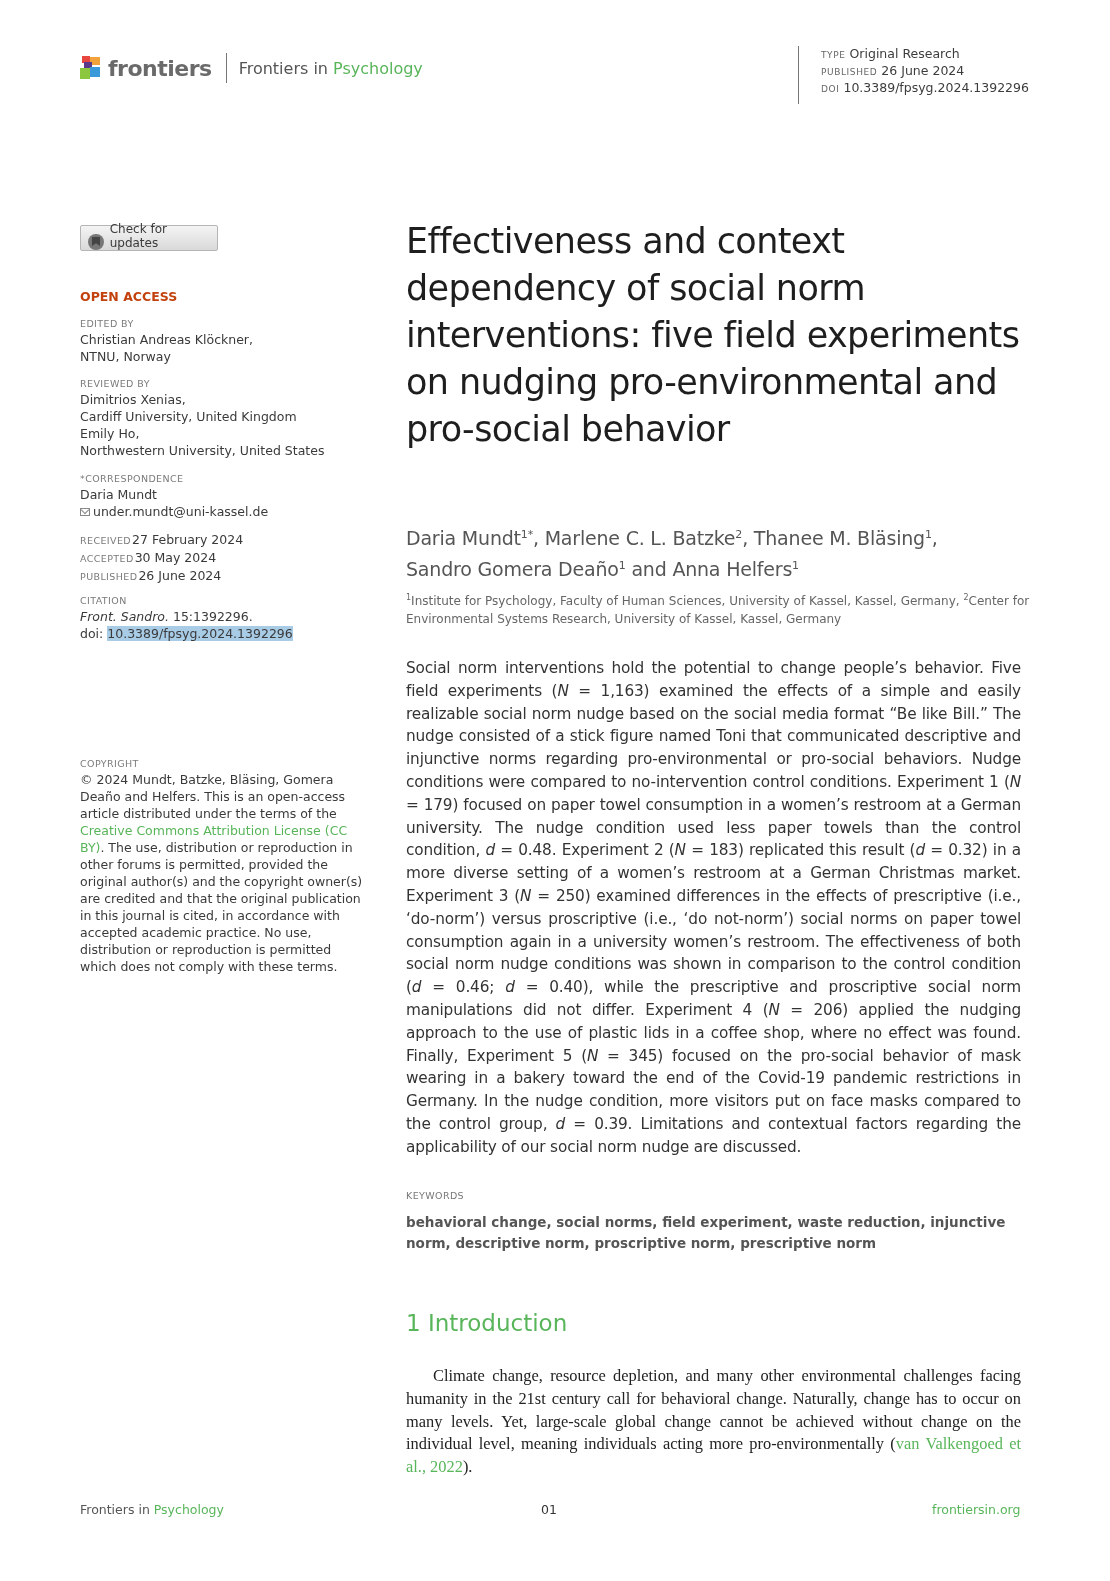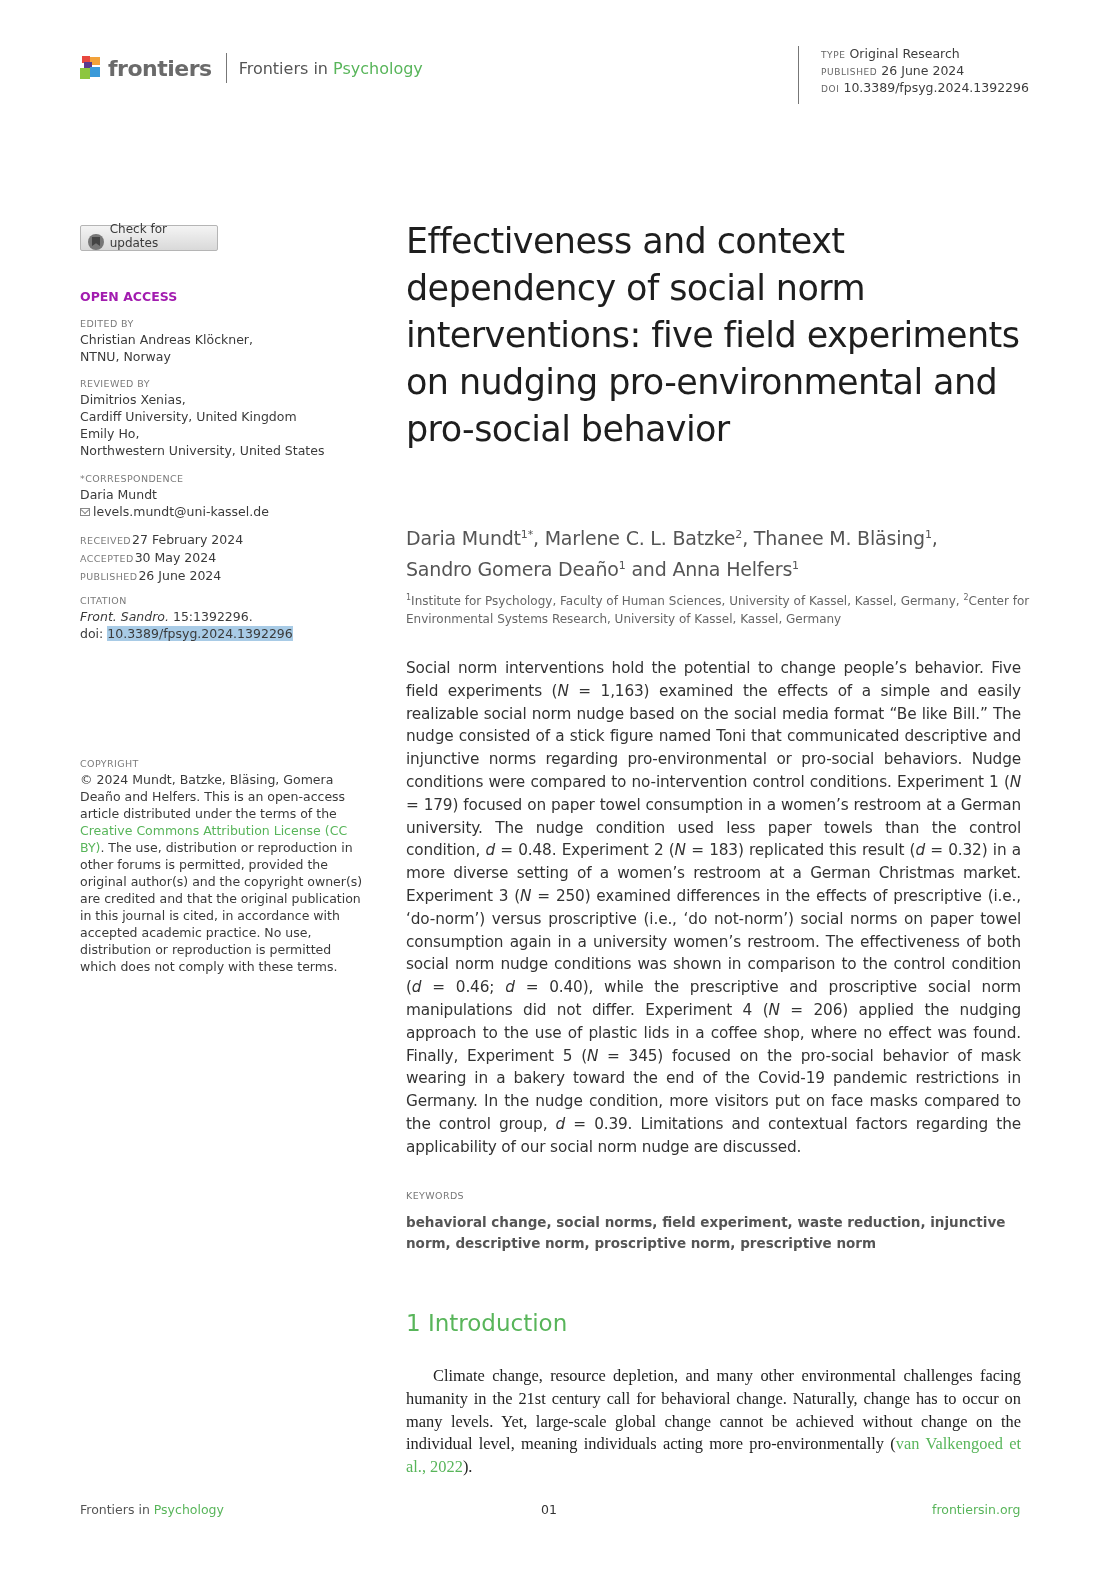--- a/index.html
+++ b/index.html
@@ -29,21 +29,21 @@
   
   .cfu { left: 80px; top: 225px; width: 138px; height: 26px; border: 1px solid #b5b5b5; border-radius: 2px;
          background: linear-gradient(#f4f4f4, #d9d9d9); display: flex; align-items: flex-end; box-sizing: border-box; }
   .cfu-icon { width: 16px; height: 16px; border-radius: 50%; background: #777; margin: 0 6px 0 7px; position: relative; }
   .cfu-icon::after { content: ""; position: absolute; left: 4px; top: 3px; width: 8px; height: 9px;
                      background: #444; clip-path: polygon(0 0,100% 0,100% 100%,50% 70%,0 100%); }
   .cfu-label { font-size: 12px; color: #3a3a3a; }
 
   .left { left: 80px; width: 285px; font-size: 12.5px; line-height: 17px; color: #3a3a3a; }
   .sec-head { font-size: 9.5px; letter-spacing: 0.4px; color: #7a7a7a; text-transform: uppercase; line-height: 14px; }
-  .open-access { font-size: 12.5px; font-weight: bold; color: #a21caf; }
+  .open-access { font-size: 12.5px; font-weight: bold; color: #c2410c; }
   .small-key { font-size: 9.5px; letter-spacing: 0.4px; color: #7a7a7a; text-transform: uppercase; margin-right: 1px; }
   .doi-hl { background: #a8cbe6; }
   .link-green { color: #58b55a; }
   .mail-icon { display: inline-block; width: 10px; height: 8px; border: 1px solid #888; box-sizing: border-box;
                position: relative; margin-right: 3px; vertical-align: 0px; }
   .mail-icon::after { content: ""; position: absolute; left: 1px; top: -2px; width: 5px; height: 5px;
                       border-right: 1px solid #888; border-bottom: 1px solid #888; transform: rotate(45deg); }
 
   
   .title { left: 406px; top: 218px; width: 630px; font-size: 35px; line-height: 47px; color: #1e1e1e;
@@ -108,21 +108,21 @@
   <div class="sec-head">REVIEWED BY</div>
   <div>Dimitrios Xenias,</div>
   <div>Cardiff University, United Kingdom</div>
   <div>Emily Ho,</div>
   <div>Northwestern University, United States</div>
 </div>
 
 <div class="abs left" style="top:472px;">
   <div class="sec-head">*CORRESPONDENCE</div>
   <div>Daria Mundt</div>
-  <div><span class="mail-icon"></span><span>levels.mundt@uni-kassel.de</span></div>
+  <div><span class="mail-icon"></span><span>under.mundt@uni-kassel.de</span></div>
 </div>
 
 <div class="abs left" style="top:531px;">
   <div><span class="small-key">RECEIVED</span><span>27 February 2024</span></div>
   <div><span class="small-key">ACCEPTED</span><span>30 May 2024</span></div>
   <div><span class="small-key">PUBLISHED</span><span>26 June 2024</span></div>
 </div>
 
 <div class="abs left" style="top:594px;">
   <div class="sec-head">CITATION</div>

